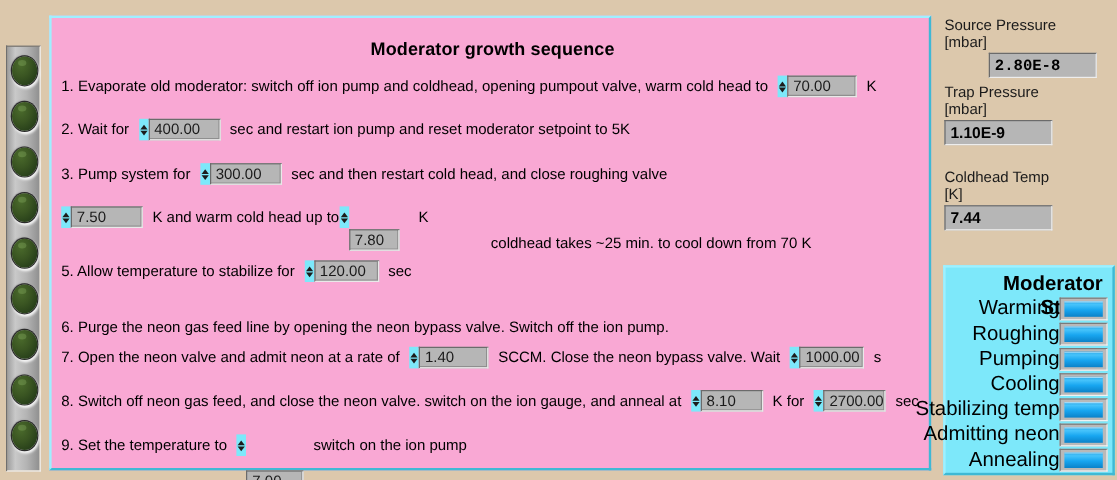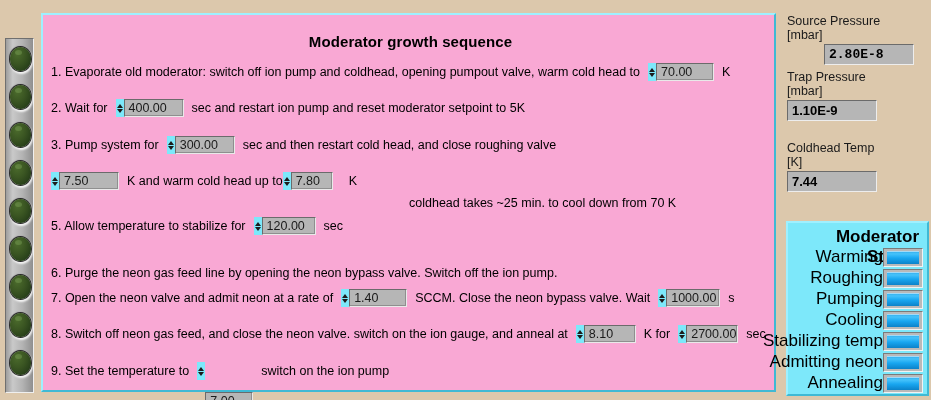--- a/index.html
+++ b/index.html
@@ -199,21 +199,21 @@
             <i class="dn"></i>
           </span>
         <span class="numbox" style="width:60px;">7.50</span>
       </span>
       <span class="txt pad-l">K and warm cold head up to</span>
       <span class="numctl">
         <span class="spin">
             <i class="up"></i>
             <i class="dn"></i>
           </span>
-        <span class="numbox" style="width:42px;">7.80</span>
+        <span class="numbox" style="width:42px;margin-top:19px;">7.80</span>
       </span>
       <span class="txt" style="margin-left:16px;">K</span>
     </div>
 
     <div class="indent" style="left:366px;top:181px;">coldhead takes ~25 min. to cool down from 70 K</div>
 
     <div class="step" style="top:200px;">
       <span class="txt pad-l">5. Allow temperature to stabilize for</span>
       <span class="numctl pad-l">
         <span class="spin">

